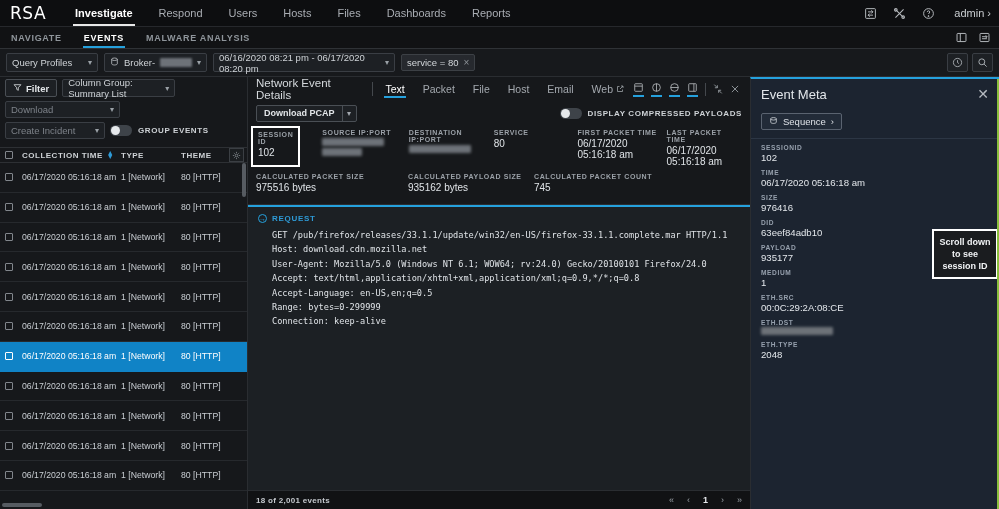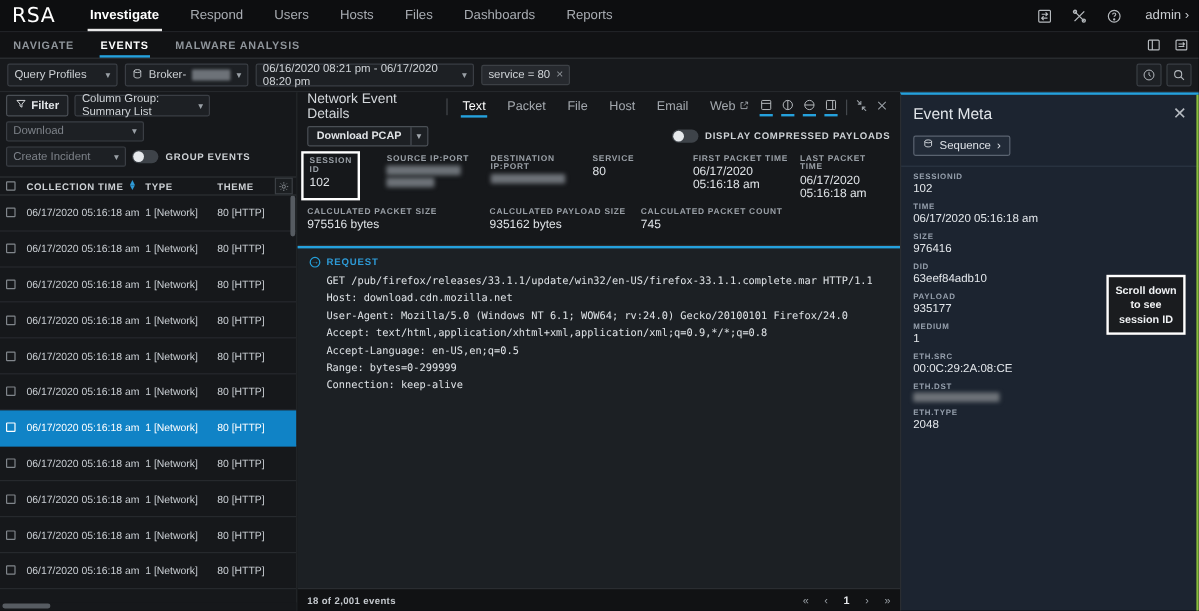--- a/index.html
+++ b/index.html
@@ -178,21 +178,21 @@
   .seqbtn {
     height: 17px; border:1px solid #5a6370; background:#222b38; border-radius:2px; display:inline-flex;
     align-items:center; gap:5px; padding: 0 7px; font-size:9.5px; color:#dfe3e8; cursor:pointer;
   }
   .meta-list { flex:1; overflow:hidden; border-top:1px solid #2c3644; padding: 5px 10px 0 10px; position:relative;}
   .mi { margin-bottom: 6px; }
   .mi-label { font-size: 6.6px; font-weight:bold; letter-spacing:.6px; color:#96a0ad; margin-bottom:1px;}
   .mi-val { font-size: 9.6px; color:#e3e7eb; }
   .mi-val.redacted { background:#6d7278; filter: blur(1.8px); width: 72px; height: 8px; border-radius:1px;}
   .callout {
-    position:absolute; right: 11px; top: 90px; width: 66px;
+    position:absolute; right: 1px; top: 90px; width: 66px;
     border: 2px solid #fff; background:#1a1c1f; padding: 5px 4px;
     text-align:center; font-size:9px; line-height:12px; color:#f0f2f4; font-weight:bold;
   }
   .greenedge { position:absolute; right:0; top:0; bottom:0; width:2px; background:#8bbf3d; }
 </style>
 </head>
 <body>
 
 <div class="app">
 

